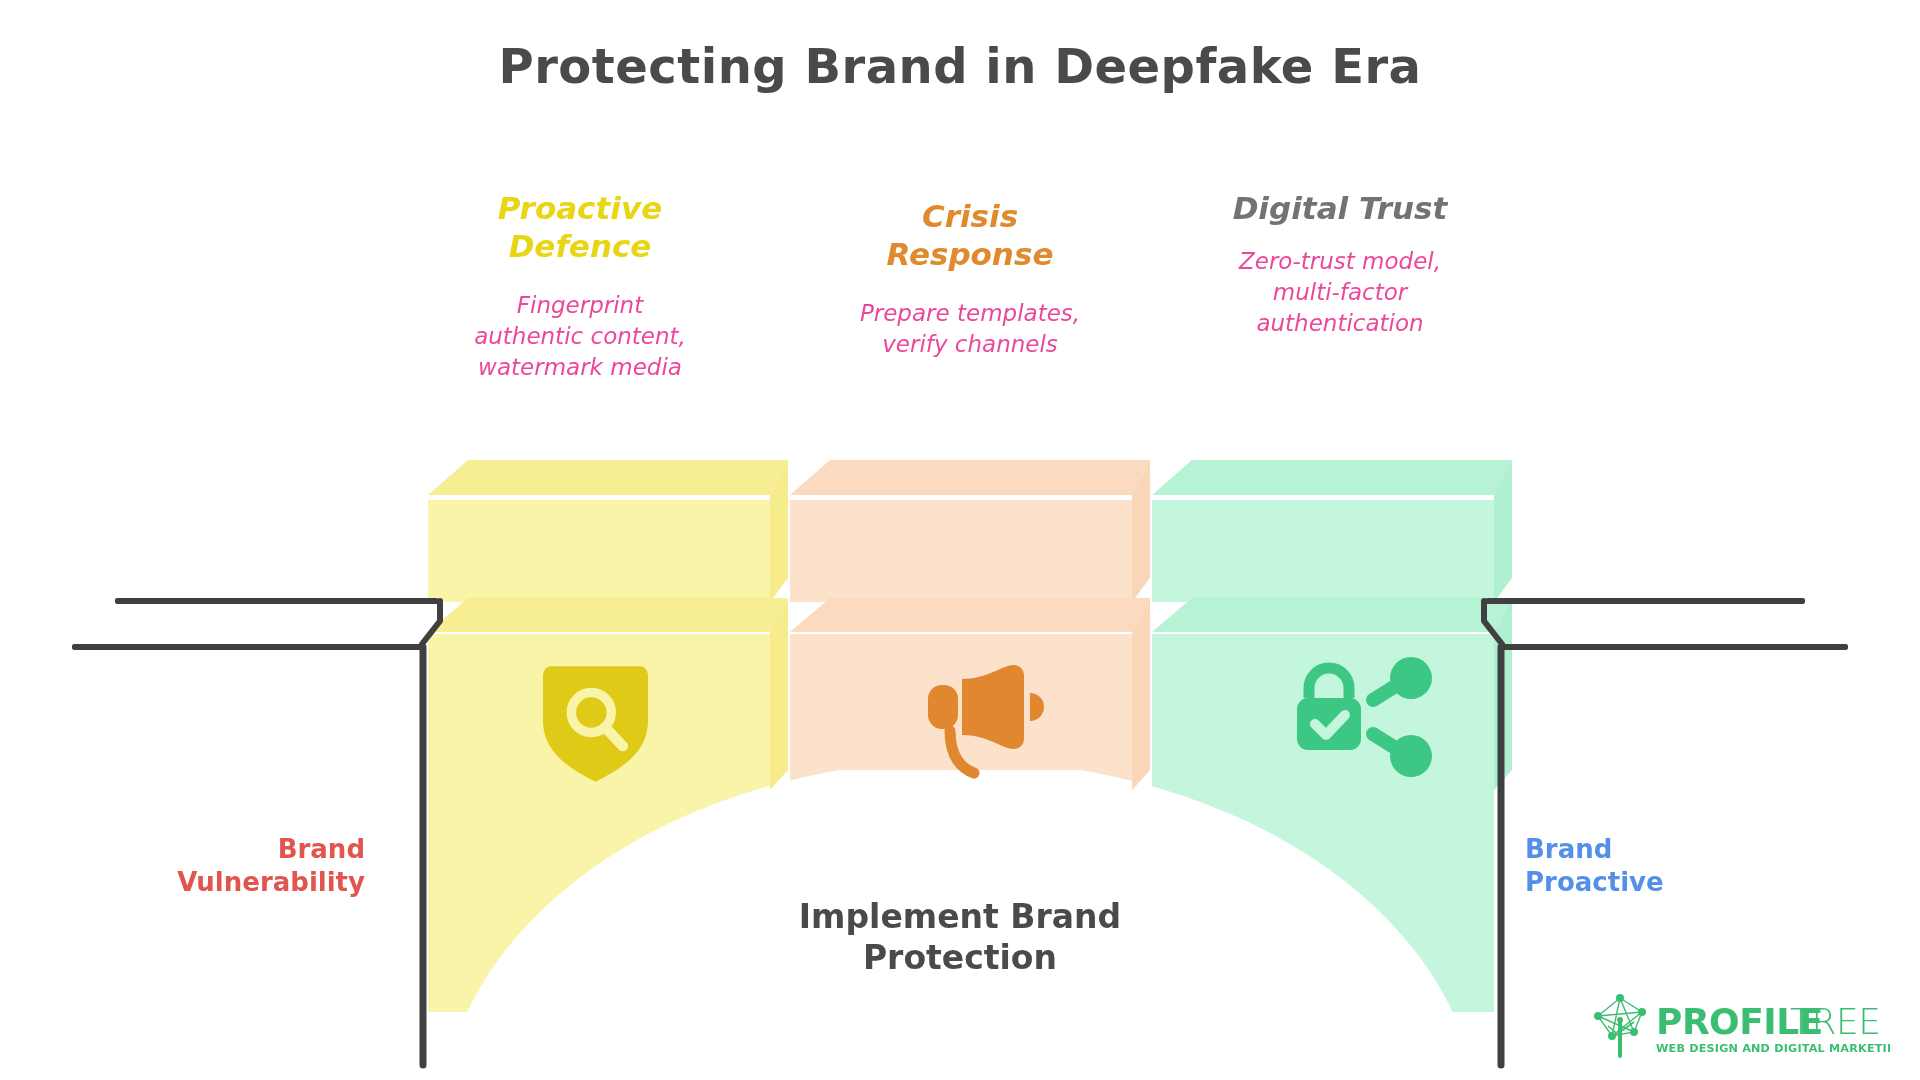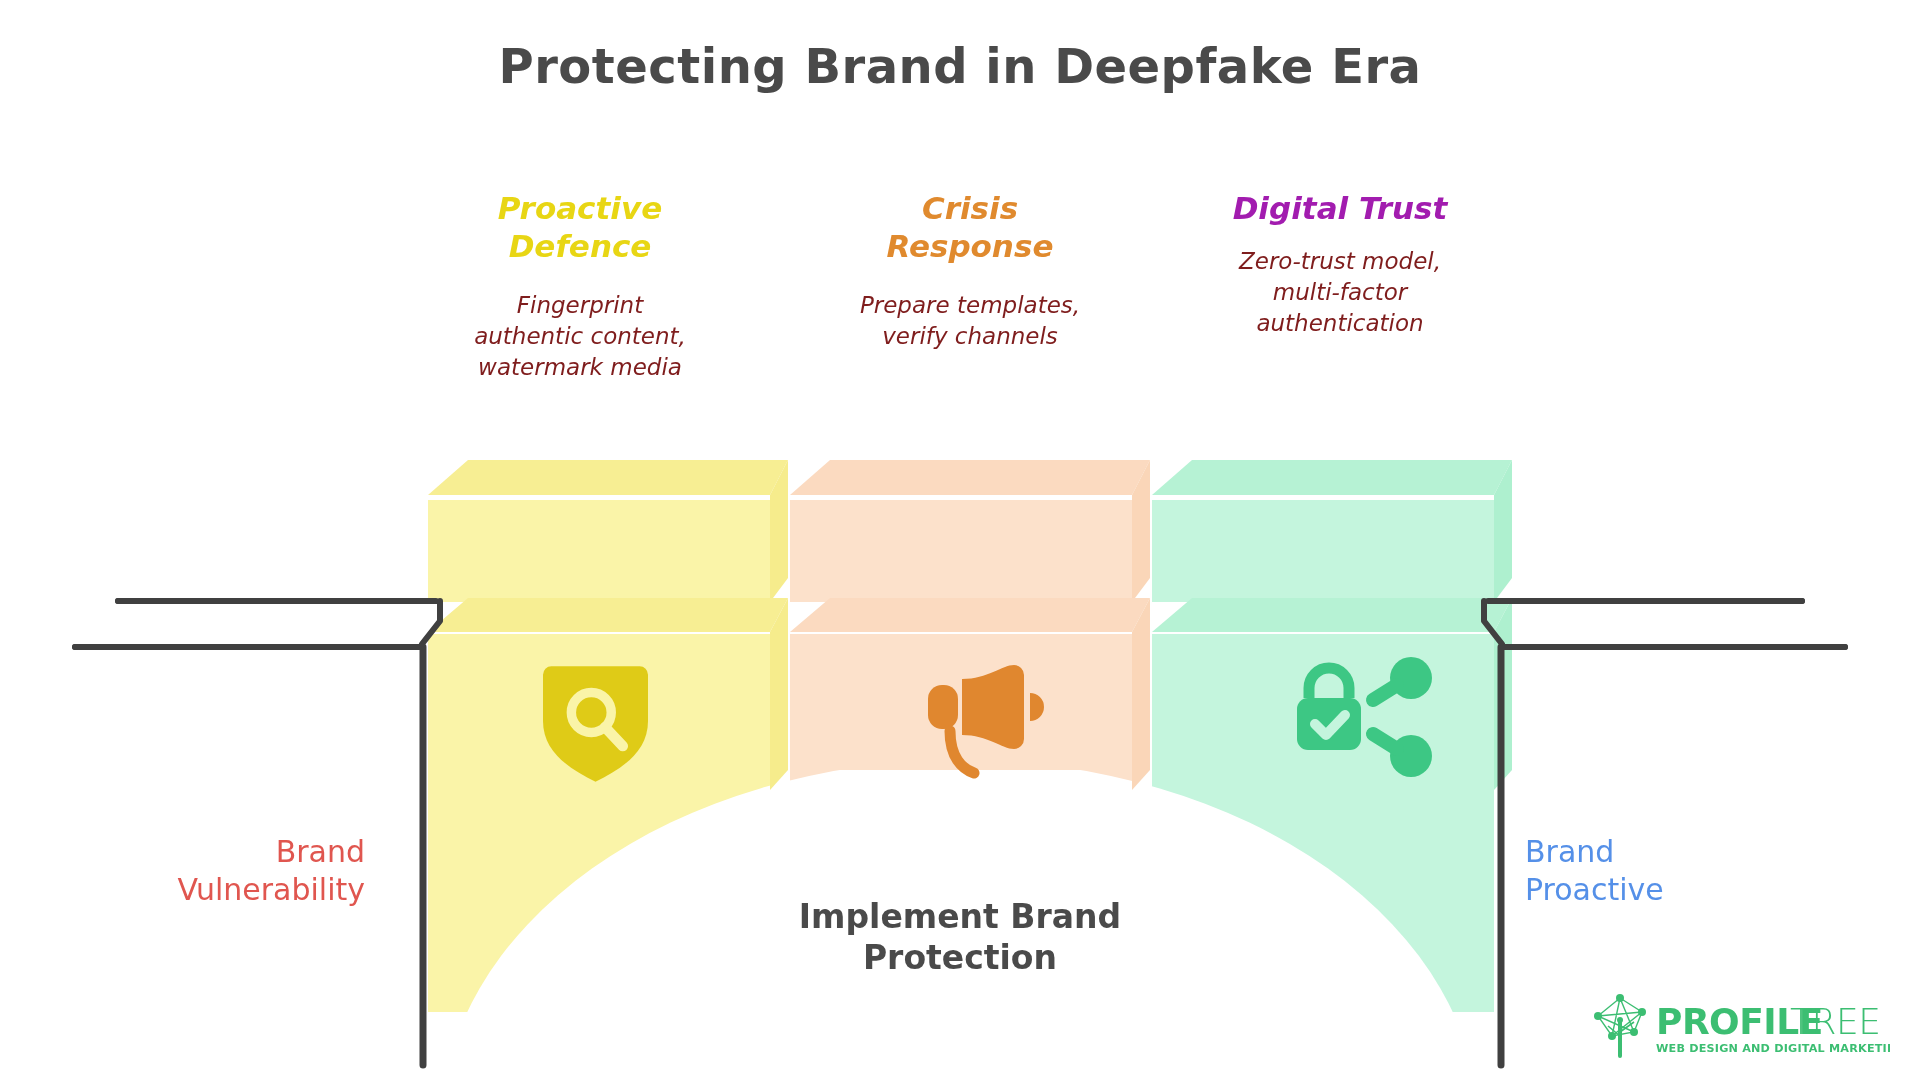--- a/index.html
+++ b/index.html
@@ -17,33 +17,33 @@
     font-family:"DejaVu Sans","Liberation Sans",sans-serif;
   }
 
   
   .col-head{position:absolute;text-align:center;font-style:italic;}
   .col-title{
     font-size:31px;font-weight:700;line-height:1.22;margin:0 0 24px 0;
     font-family:"DejaVu Sans","Liberation Sans",sans-serif;
   }
   .col-desc{
-    font-size:23px;line-height:1.35;color:#7f1d1d;font-weight:400;
+    font-size:23px;line-height:1.35;color:#ec4899;font-weight:400;
     font-family:"DejaVu Sans","Liberation Sans",sans-serif;
   }
   #head-1{left:430px;top:190px;width:300px;}
-  #head-2{left:820px;top:190px;width:300px;text-align:center;}
+  #head-2{left:820px;top:198px;width:300px;text-align:center;}
   #head-3{left:1185px;top:190px;width:310px;}
 
   
   .bridge-svg{position:absolute;left:0;top:0;width:1920px;height:1080px;}
 
   
   .side-label{
-    position:absolute;font-size:30px;font-weight:400;line-height:1.25;
+    position:absolute;font-size:26px;font-weight:700;line-height:1.25;
     text-align:center;font-family:"DejaVu Sans","Liberation Sans",sans-serif;
   }
   #label-left{left:75px;top:833px;width:290px;text-align:right;}
   #label-right{left:1525px;top:833px;width:290px;text-align:left;}
 
   .center-label{
     position:absolute;left:660px;top:876px;width:600px;text-align:center;
     font-size:33px;font-weight:700;line-height:1.25;color:#4a4a4a;
     font-family:"DejaVu Sans","Liberation Sans",sans-serif;
     margin-top:20px;
@@ -76,21 +76,21 @@
       <span>Crisis</span><br>
       <span>Response</span>
     </div>
     <div class="col-desc">
       <span>Prepare templates,</span><br>
       <span>verify channels</span>
     </div>
   </div>
 
   <div class="col-head" id="head-3">
-    <div class="col-title" style="color:#a21caf;">
+    <div class="col-title" style="color:#737373;">
       <span>Digital Trust</span>
     </div>
     <div class="col-desc" style="margin-top:-6px;">
       <span>Zero-trust model,</span><br>
       <span>multi-factor</span><br>
       <span>authentication</span>
     </div>
   </div>
 
   <svg class="bridge-svg" viewBox="0 0 1920 1080">

